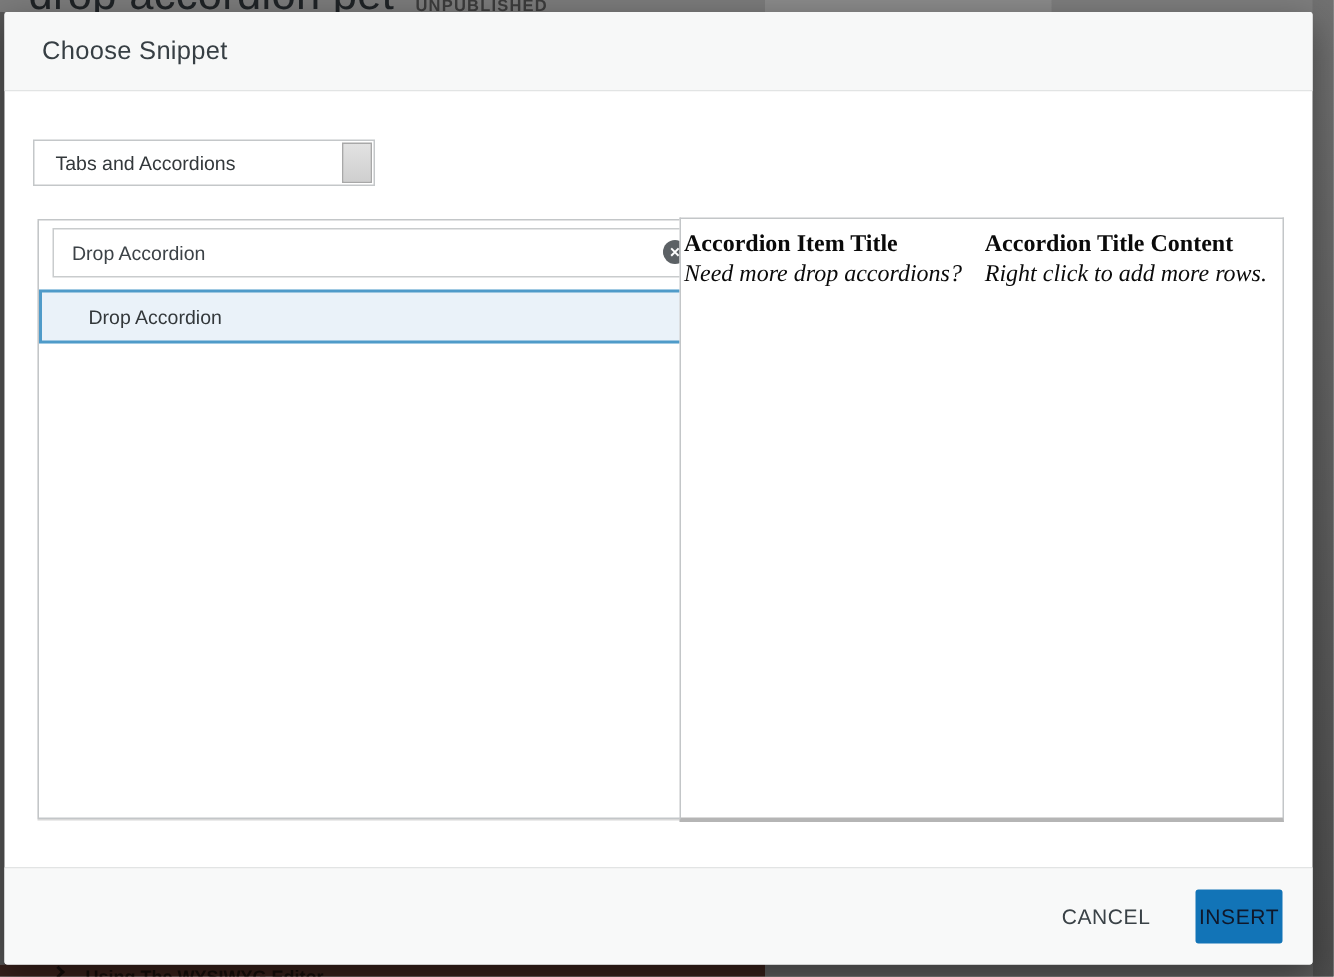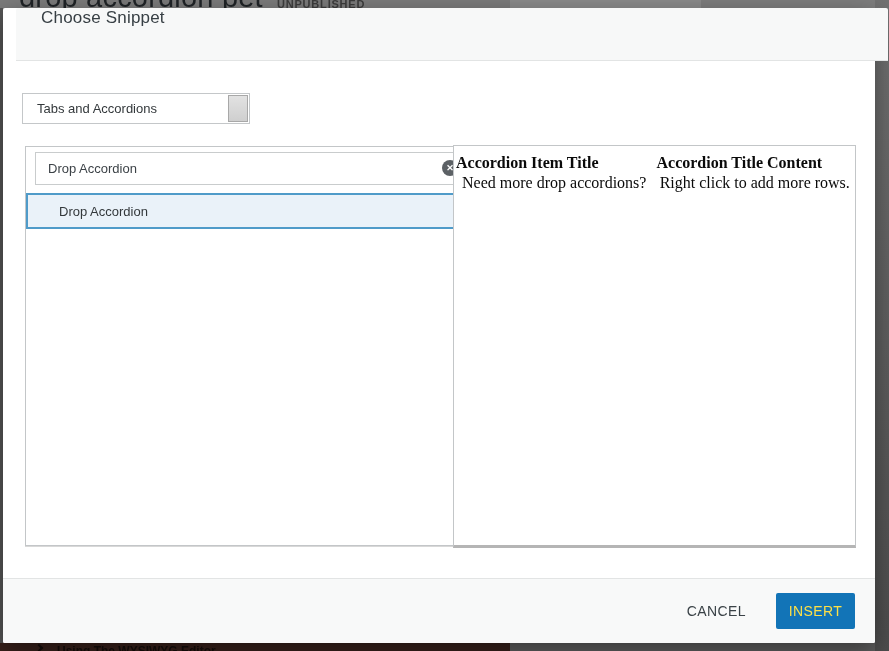--- a/index.html
+++ b/index.html
@@ -25,22 +25,22 @@
   .bg-right { position:absolute; left:875px; top:0; width:14px; height:651px;
     background:linear-gradient(#717171,#4d4d4d); }
   .bg-left { position:absolute; left:0; top:8px; width:3px; height:635px;
     background:#565656; }
 
   
   .modal { position:absolute; left:3px; top:8px; width:872px; height:635px;
     background:#fff; border-radius:2px; box-shadow:0 8px 24px rgba(0,0,0,.4); }
   .modal-header { position:absolute; left:0; top:0; width:100%; height:53px;
     background:#f7f8f8; border-bottom:1px solid #e2e4e4;
-    border-radius:2px 2px 0 0; display:flex; 
-    padding-left:25px;margin-left:13px; }
+    border-radius:2px 2px 0 0; display:flex; align-items:center;
+    padding-left:25px; }
   .modal-title { font-size:17px; color:#373f44; letter-spacing:.2px; }
 
   
   .category-select { position:absolute; left:19px; top:85px; width:228px;
     height:31px; background:#fff; border:1px solid #c4c7c9; display:flex;
     align-items:center; cursor:pointer;gap:40px; }
   .category-value { flex:1; padding-left:14px; font-size:13px; color:#33383b; }
   .select-button { width:20px; height:27px; margin-right:1px;
     background:linear-gradient(#e2e2e2,#cfcfcf); border:1px solid #a8a8a8; }
 
@@ -62,31 +62,31 @@
   .list-item.selected { background:#eaf2f9; border:2px solid #4f9bc9; }
 
   
   .right-panel { position:absolute; left:450px; top:137px; width:403px;
     height:403px; background:#fff; border:1px solid #c3c6c8;
     border-bottom:3px solid #b5b5b5; padding-top:7px; }
   .preview-table { width:100%; border-collapse:collapse;
     font-family:"Liberation Serif", serif; font-size:16px; color:#0a0a0a; }
   .preview-table th { font-weight:700; text-align:left; padding:1px 2px;
     width:50%; }
-  .preview-table td { text-align:center; padding:1px 2px; }
+  .preview-table td { padding:1px 2px;font-style:italic; }
 
   
   .modal-footer { position:absolute; left:0; top:570px; width:100%;
     height:65px; background:#f8f9f9; border-top:1px solid #e2e4e4;
     border-radius:0 0 2px 2px; display:flex; align-items:center;
     justify-content:flex-end; padding-right:20px; gap:24px; }
   .cancel-button { background:none; border:none; font-size:14px;
     color:#3a4247; letter-spacing:.4px; cursor:pointer; padding:8px 6px;
     font-family:"Liberation Sans", sans-serif;margin-left:47px; }
-  .insert-button { width:79px; height:36px; background:#1274b7; color:#fde047;
+  .insert-button { width:58px; height:36px; background:#1274b7; color:#0f172a;
     border:none; border-radius:2px; font-size:14px; letter-spacing:.4px;
     cursor:pointer; font-family:"Liberation Sans", sans-serif; }
 </style>
 </head>
 <body>
 
 <div class="backdrop">
   <div class="bg-top">
     <div class="bg-title">drop accordion pet</div>
     <div class="bg-badge">UNPUBLISHED</div>

